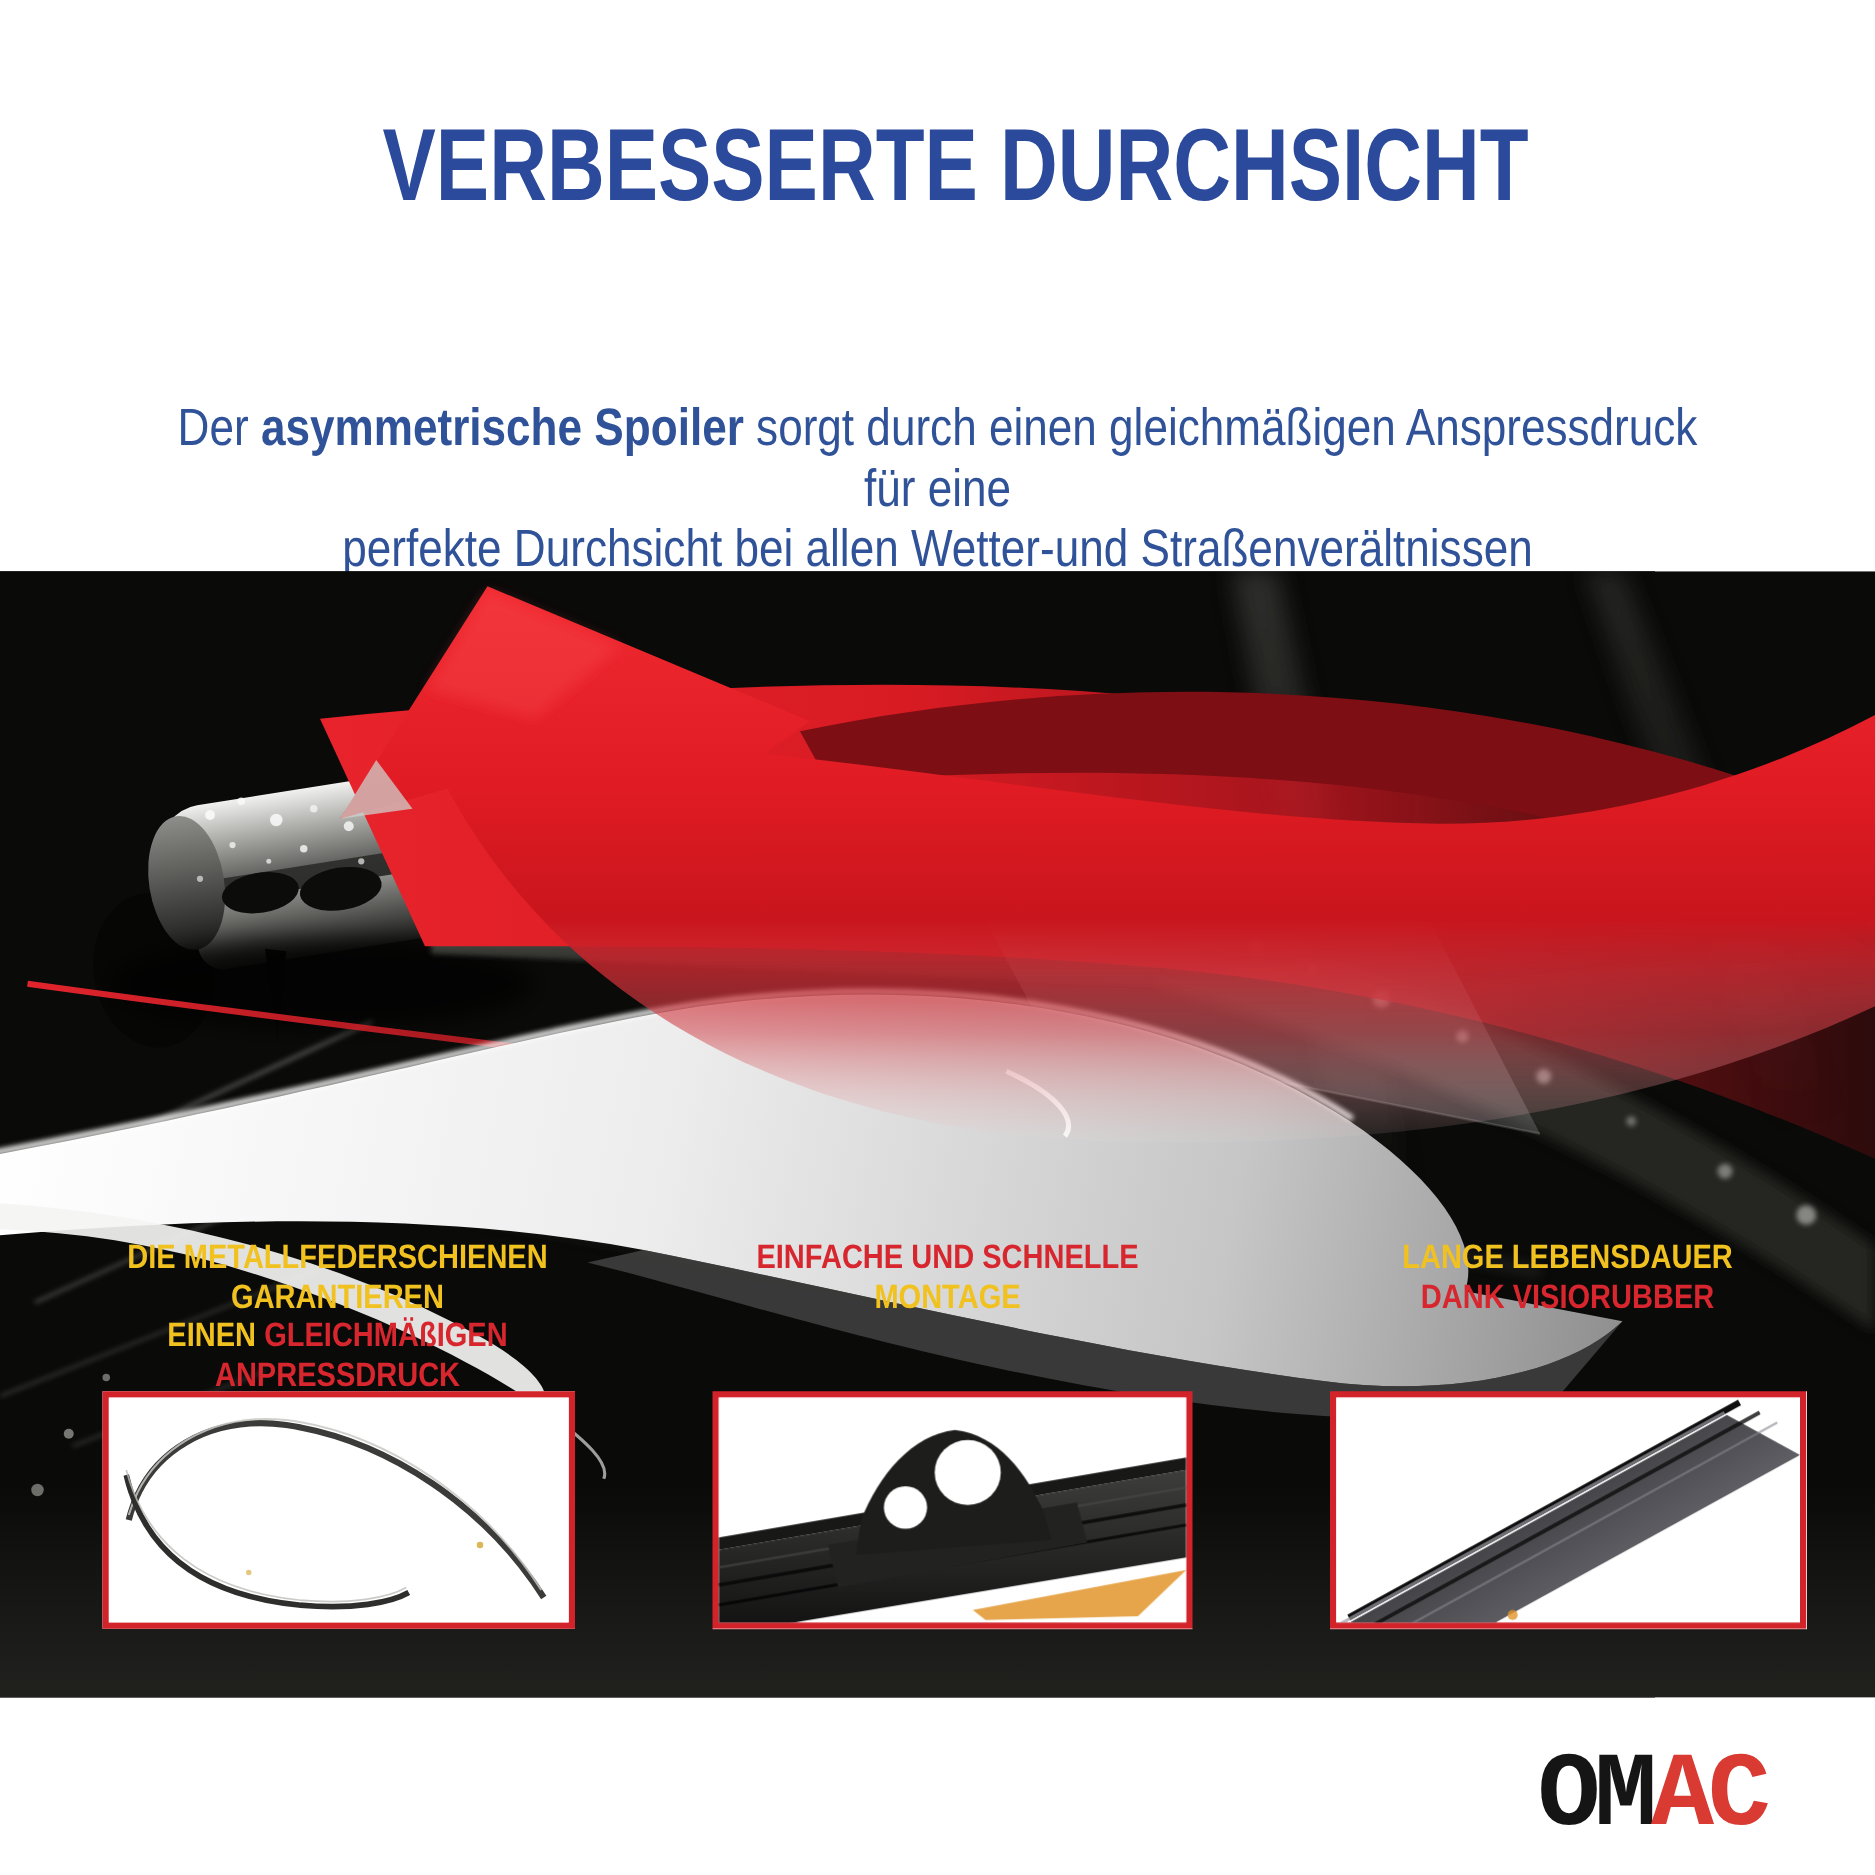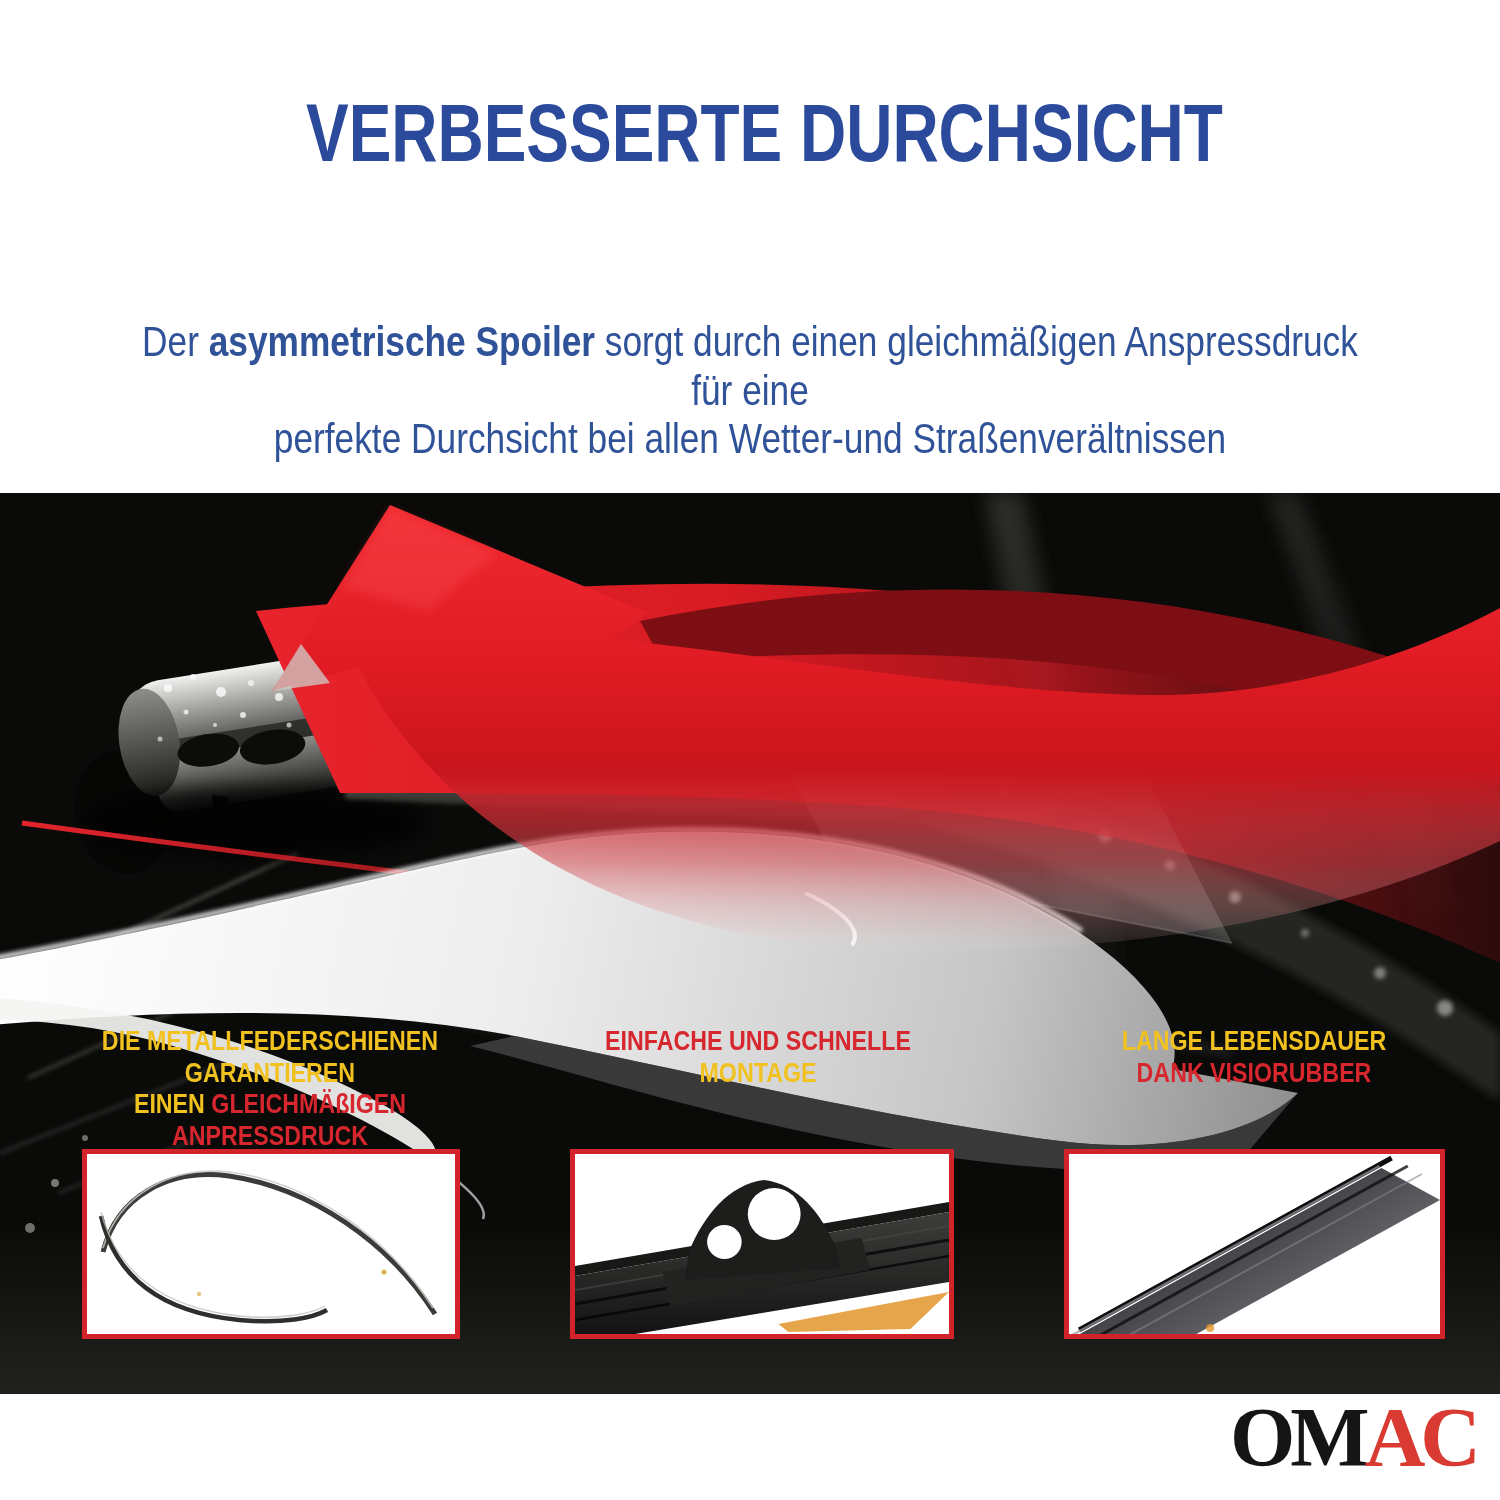--- a/index.html
+++ b/index.html
@@ -25,21 +25,21 @@
   }
   
   .intro{
     position:absolute;left:0;top:318px;width:1500px;margin:0;text-align:center;
     font-size:42px;line-height:1.16;color:var(--body-blue,#2F5299);
     transform:scaleX(.84);transform-origin:center top;
   }
   .intro-line{display:block;white-space:pre-wrap;}
   .intro strong{font-weight:bold;}
   
-  .hero{position:absolute;left:0;top:457px;width:1324px;height:901px;background:var(--hero-background,#0A0A09);margin-top:36px;}
+  .hero{position:absolute;left:0;top:457px;width:1324px;height:901px;background:var(--hero-background,#0A0A09);}
   .hero-art{position:absolute;left:0;top:0;width:1500px;height:901px;display:block;}
   
   .caption{
     position:absolute;top:533px;font-weight:bold;font-size:27px;line-height:1.17;
     text-align:center;transform:scaleX(.86);transform-origin:center top;
   }
   .caption .cl{white-space:pre-wrap;}
   .caption .yellow{color:var(--caption-yellow,#F1C21F);}
   .caption .red{color:var(--caption-red,#D7262E);}
   .c1{left:0;width:540px;}
@@ -49,21 +49,21 @@
   .thumb{
     position:absolute;top:656px;height:190px;background:#ffffff;
     border:5px solid var(--thumb-border-red,#D2222A);box-sizing:border-box;
   }
   .t1{left:82px;width:378px;}
   .t2{left:570px;width:384px;}
   .t3{left:1064px;width:381px;}
   .thumb svg{display:block;width:100%;height:100%;}
   
   .logo{
-    position:absolute;left:1230px;top:1396px;font-family:Liberation Serif, serif;
+    position:absolute;left:1230px;top:1396px;font-family:Liberation Mono, monospace;
     font-size:84px;font-weight:bold;letter-spacing:-5px;line-height:1;white-space:nowrap;
   }
   .logo .lb{color:var(--logo-black,#151515);}
   .logo .lr{color:var(--logo-red,#D93A31);}
 </style>
 </head>
 <body>
 
 <div class="page">
 

